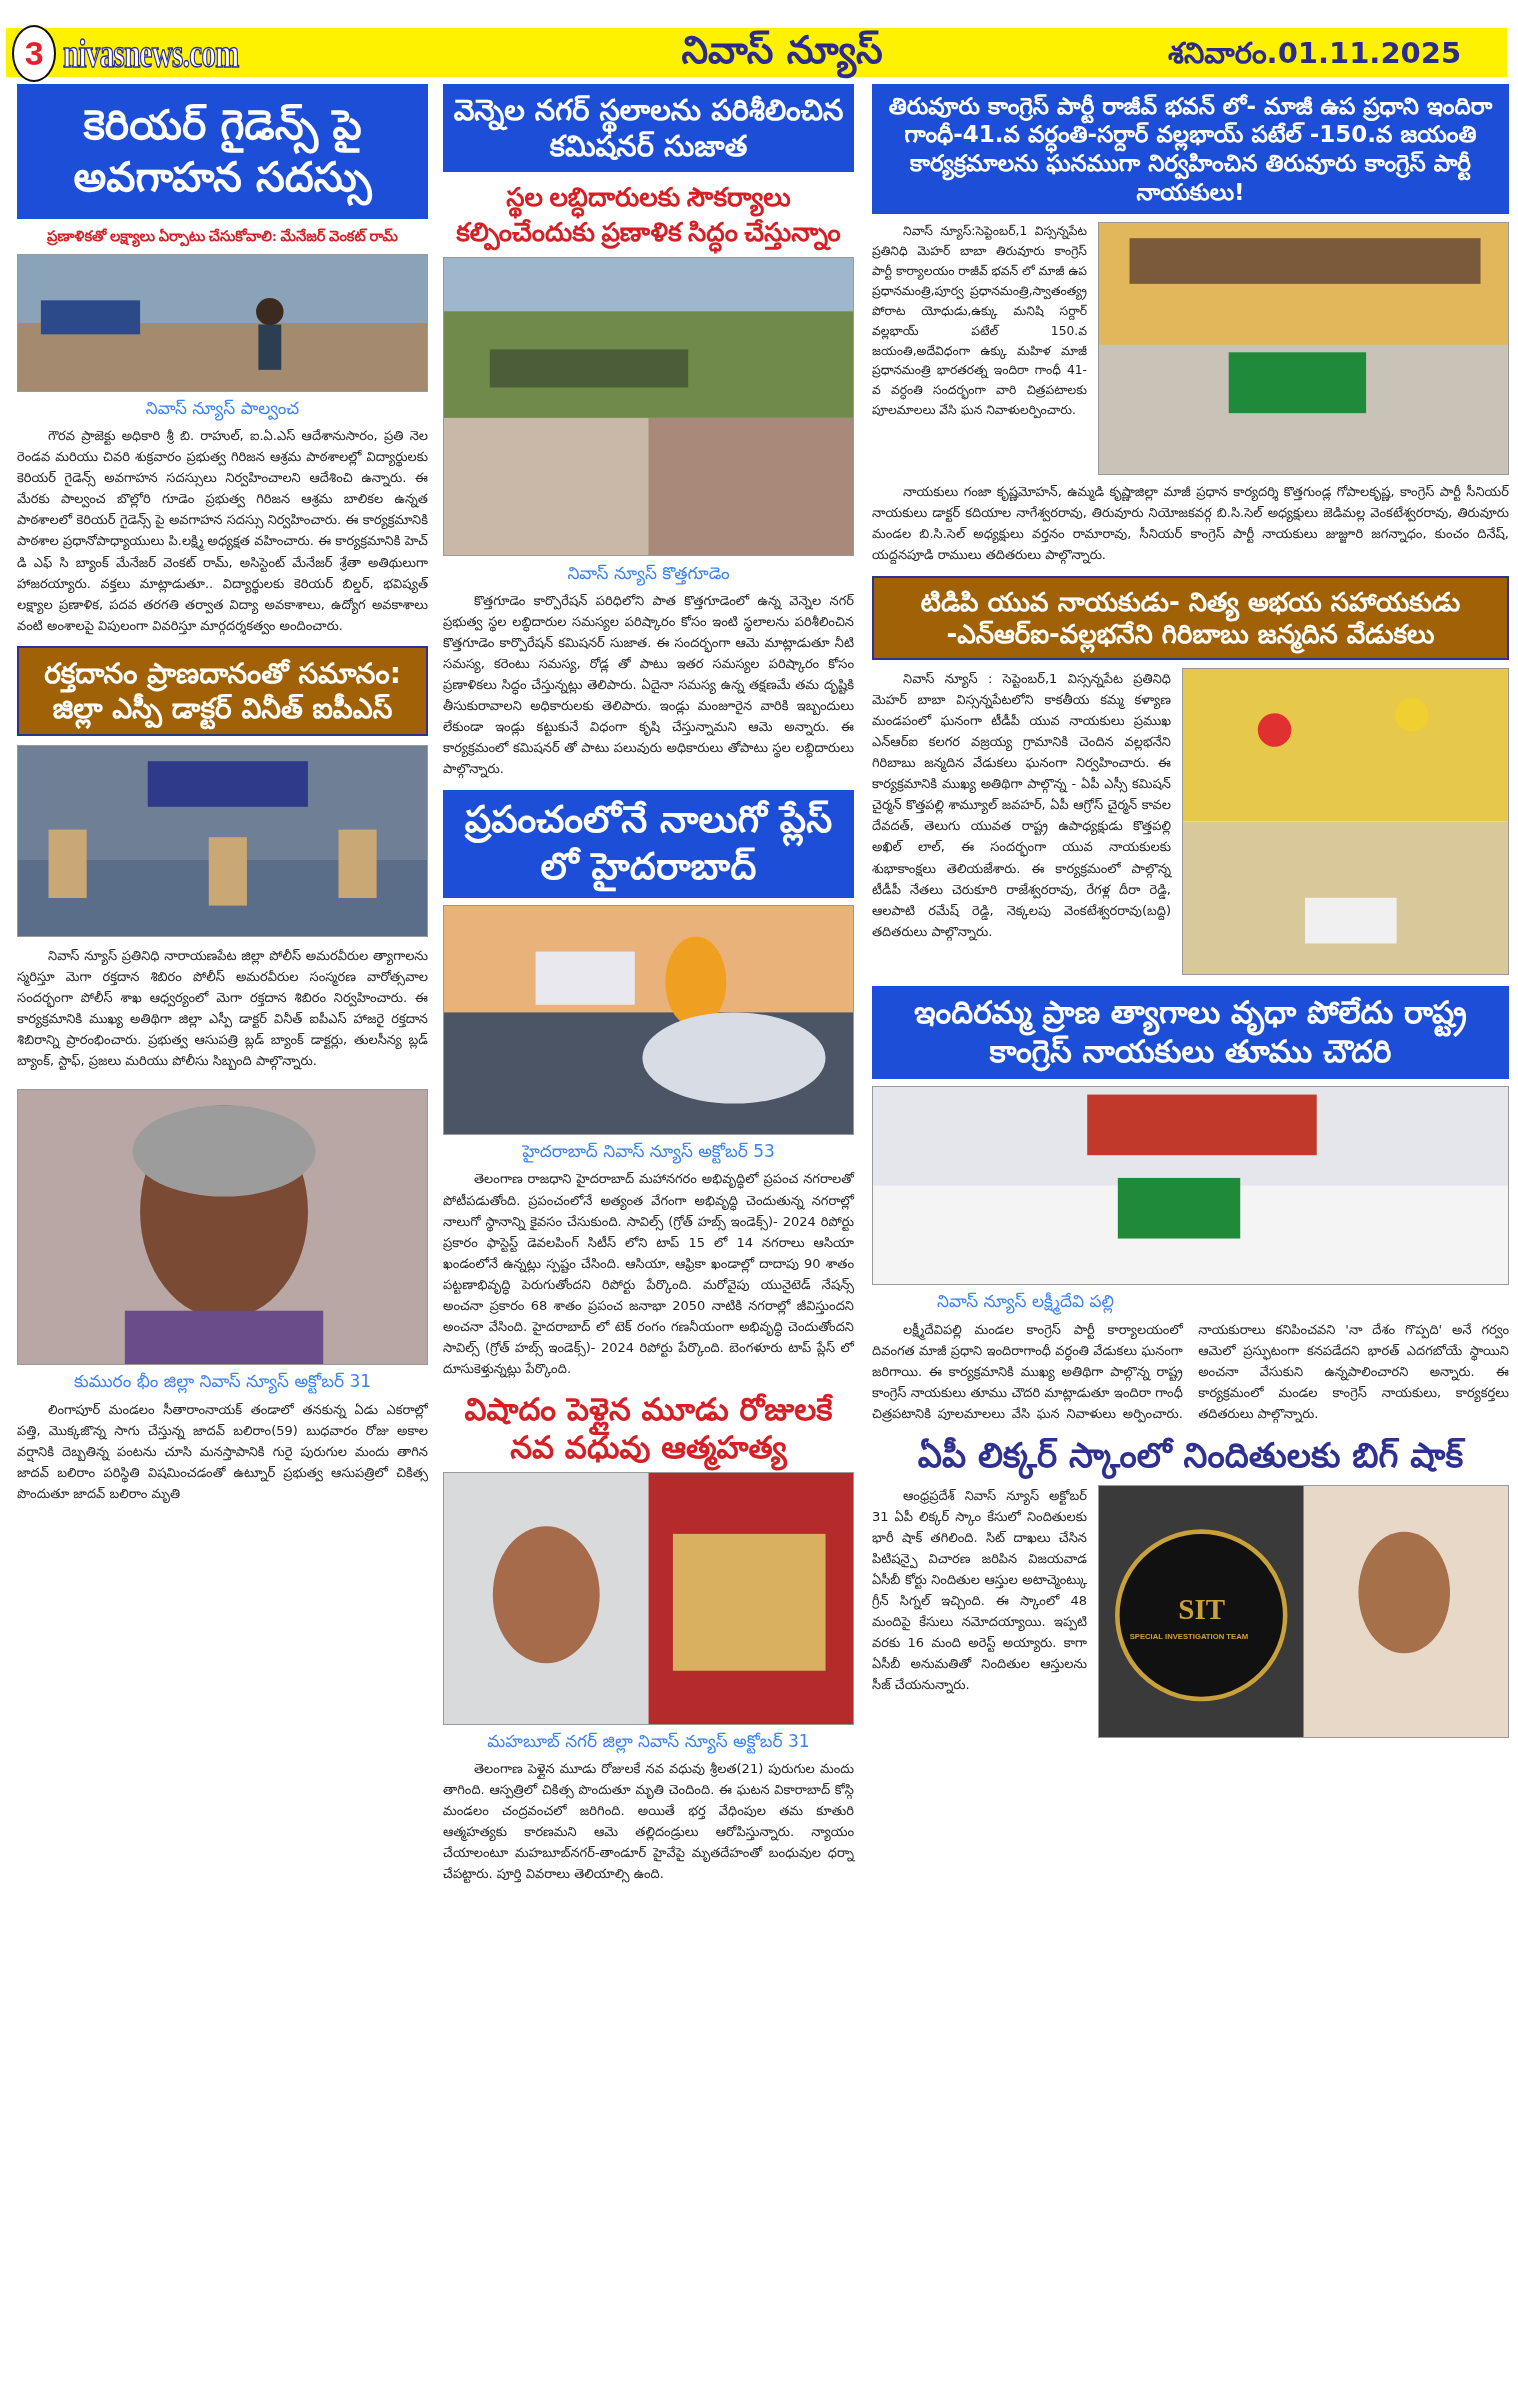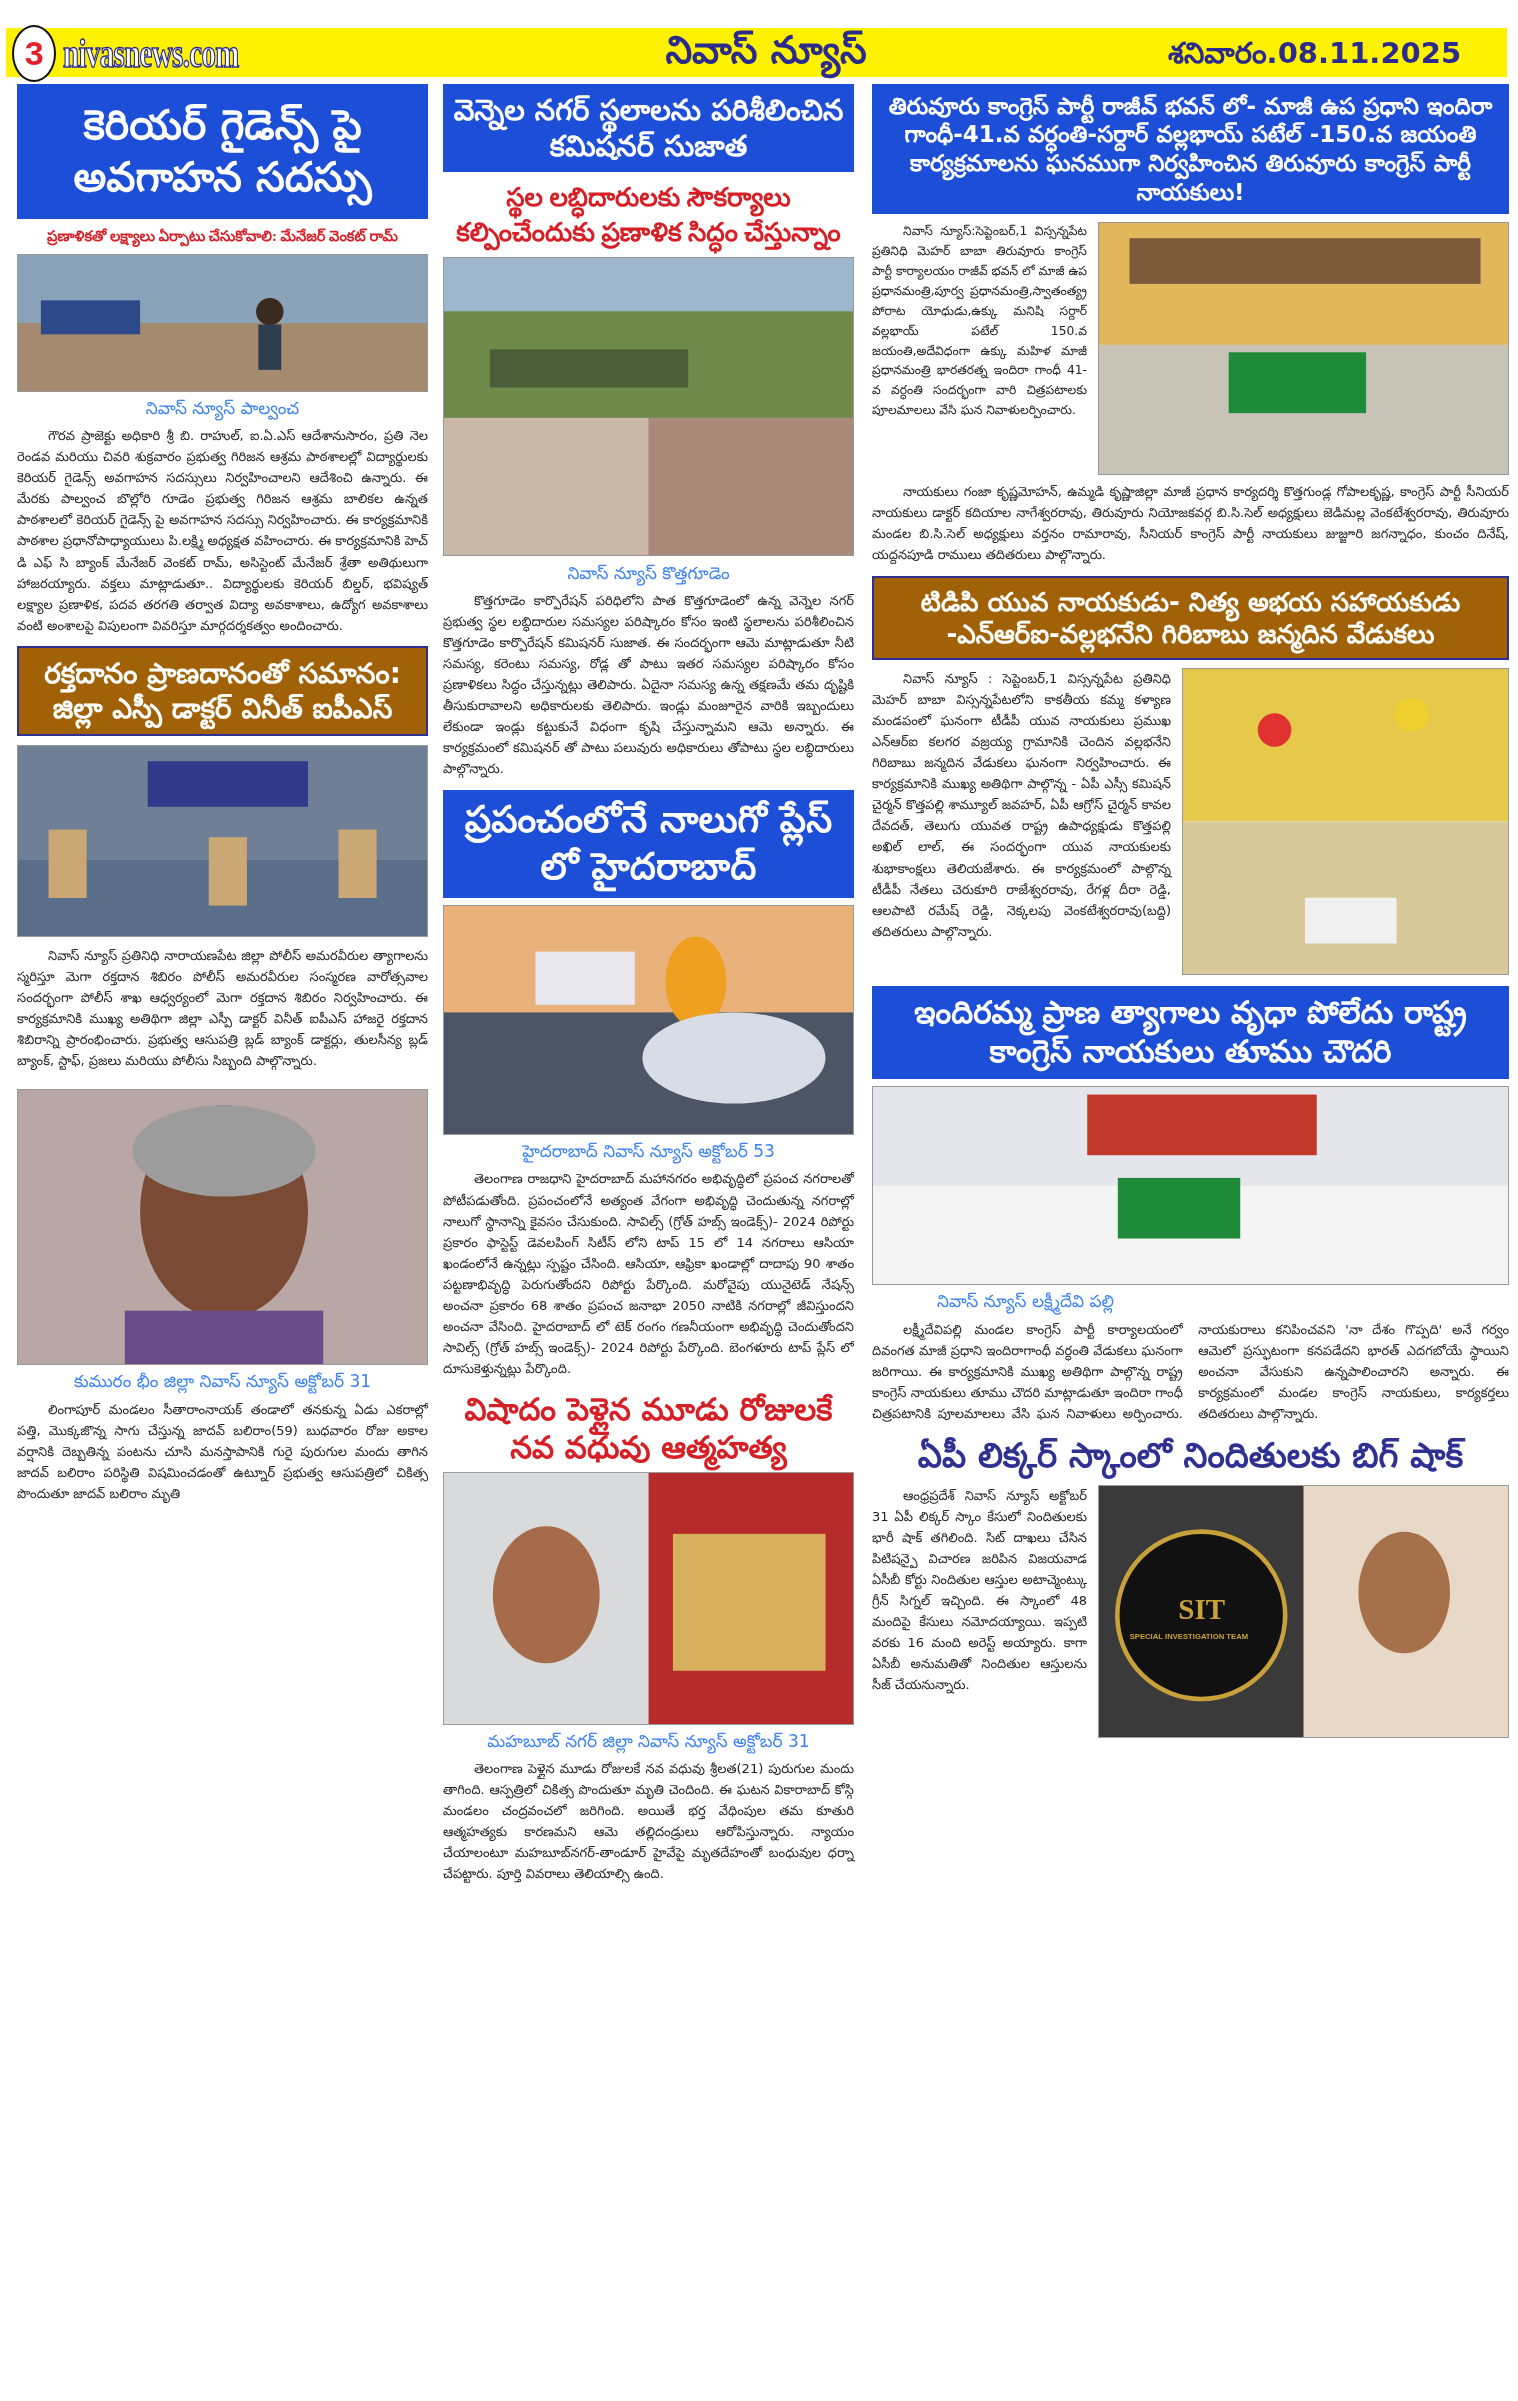--- a/index.html
+++ b/index.html
@@ -2,21 +2,21 @@
 <html style="font-size:12.3px"><head>
 <meta charset="utf-8">
 <style>
   * { box-sizing: border-box; margin: 0; padding: 0; }
   html, body { width: 1518px; height: 2401px; background: #ffffff; overflow: hidden; }
   body { font-family: "DejaVu Sans", sans-serif; color: #1a1a1a; position: relative; }
 
   .masthead { position: absolute; left: 6.1px; top: 28px; width: 1501px; height: 49px; background: #fff200; display: flex; align-items: center; }
   .page-num { position: absolute; left: 6.1px; top: -3.1px; width: 44px; height: 57px; border: 2.3px solid #111; border-radius: 50%; background: #fff; display: flex; align-items: center; justify-content: center; font: bold 34px "Liberation Sans", sans-serif; color: #e3202b; }
   .site { position: absolute; left: 57px; top: 1.5px; font: bold 40px "Liberation Serif", serif; color: #fff; -webkit-text-stroke: 1.5px #2b2b8f; letter-spacing: -0.8px; transform: scaleX(0.72); transform-origin: left center; }
-  .brand { position: absolute; left: 568px; top: 0; width: 384px; text-align: center; font: bold 38px "DejaVu Sans", sans-serif; color: #2b2b8f; }
+  .brand { position: absolute; left: 584px; top: 0; width: 384px; text-align: center; font: bold 38px "DejaVu Sans", sans-serif; color: #2b2b8f; }
   .date { position: absolute; right: 46px; top: 7.7px; font: bold 29px "DejaVu Sans", sans-serif; color: #2b2b8f; }
 
   .col { position: absolute; top: 84px; }
   .col1 { left: 17px; width: 411px; }
   .col2 { left: 443px; width: 411px; }
   .col3 { left: 872px; width: 637px; }
 
   .hl { background: #1d4ed8; color: #fff; text-align: center; font-weight: bold; line-height: 1.25; padding: 7.7px 7.7px; }
   .hl.red { background: #a16207; border: 2.3px solid #2e3192; }
   .hl-plain { color: #2e3192; text-align: center; font-weight: bold; line-height: 1.25; }
@@ -30,21 +30,21 @@
   .gap { height: 10.7px; }
   .row { display: flex; gap: 10.7px; }
 </style>
 </head>
 <body>
 
 <div class="masthead">
   <div class="page-num">3</div>
   <div class="site">nivasnews.com</div>
   <div class="brand">నివాస్ న్యూస్</div>
-  <div class="date">శనివారం.08.11.2025</div>
+  <div class="date">శనివారం.01.11.2025</div>
 </div>
 
 <div class="col col1">
   <article>
     <h1 class="hl" style="font-size:41px;height:135px;display:flex;align-items:center;justify-content:center;">కెరియర్ గైడెన్స్ పై అవగాహన సదస్సు</h1>
     <div class="sub" style="font-size:14.6px;margin:7.7px 0;">ప్రణాళికతో లక్ష్యాలు ఏర్పాటు చేసుకోవాలి: మేనేజర్ వెంకట్ రామ్</div>
     <div class="photo" style="height:138px;">
       <svg class="ph" viewBox="0 0 536 180" preserveAspectRatio="none">
         <rect width="536" height="180" fill="#8aa3b8"></rect>
           <rect y="90" width="536" height="90" fill="#a48a6f"></rect>

